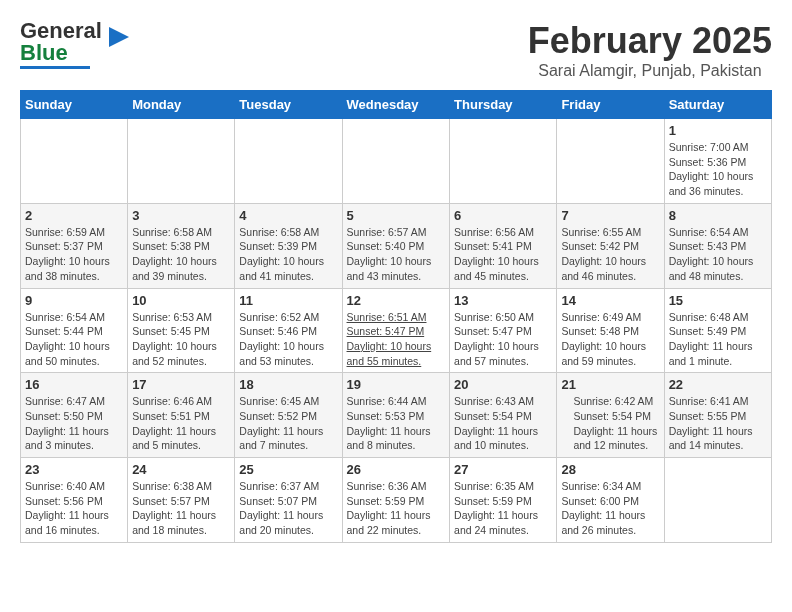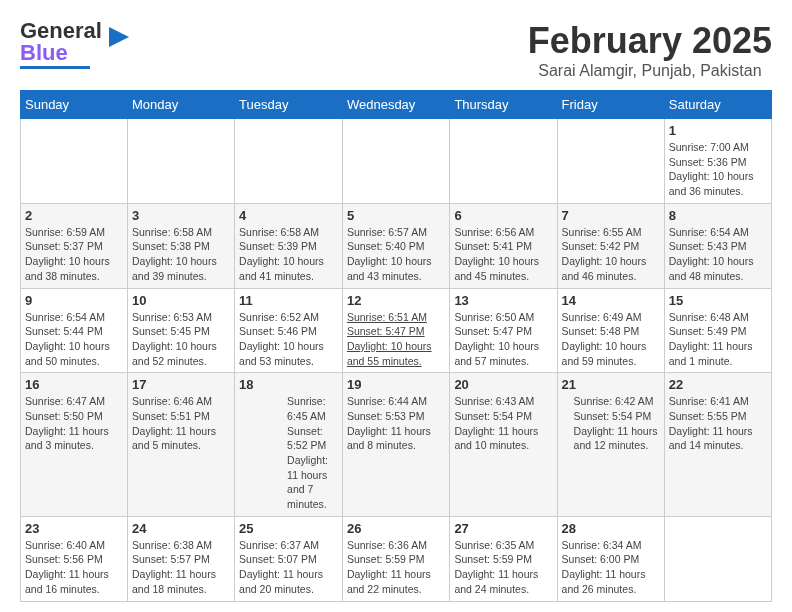--- a/index.html
+++ b/index.html
@@ -20,21 +20,21 @@
       display: flex;
       flex-direction: column;
       align-items: flex-start;
     }
     .logo-text {
       font-size: 22px;
       font-weight: bold;
       color: #333;
       line-height: 1;
     }
-    .logo-text span.blue { color: #8b5cf6; }
+    .logo-text span.blue { color: #15803d; }
     .logo-line {
       width: 70px;
       height: 3px;
       background: #1a6fc4;
       margin-top: 2px;
     }
     .title-block {
       text-align: center;
     }
     .month-title {
@@ -50,21 +50,21 @@
       width: 100%;
       border-collapse: collapse;
       font-size: 11px;
     }
     .calendar th {
       background: #1a6fc4;
       color: #fff;
       padding: 6px 4px;
       text-align: left;
       font-size: 13px;
-      font-weight: normal;
+      font-weight: bold;
       border: 1px solid #1a6fc4;
     }
     .calendar td {
       border: 1px solid #ccc;
       vertical-align: top;
       padding: 4px;
       width: 108px;
       min-height: 80px;
       background: #fff;
     }
@@ -248,21 +248,21 @@
         </td>
         <td>
           <span class="day-num">17</span>
           <div class="day-info" style="white-space: pre-line;">Sunrise: 6:46 AM
 Sunset: 5:51 PM
 Daylight: 11 hours
 and 5 minutes.</div>
         </td>
         <td>
           <span class="day-num">18</span>
-          <div class="day-info" style="white-space: pre-line; margin-left: 48px;">Sunrise: 6:45 AM
+          <div class="day-info" style="white-space: pre-line;">Sunrise: 6:45 AM
 Sunset: 5:52 PM
 Daylight: 11 hours
 and 7 minutes.</div>
         </td>
         <td>
           <span class="day-num">19</span>
           <div class="day-info" style="white-space: pre-line;">Sunrise: 6:44 AM
 Sunset: 5:53 PM
 Daylight: 11 hours
 and 8 minutes.</div>

